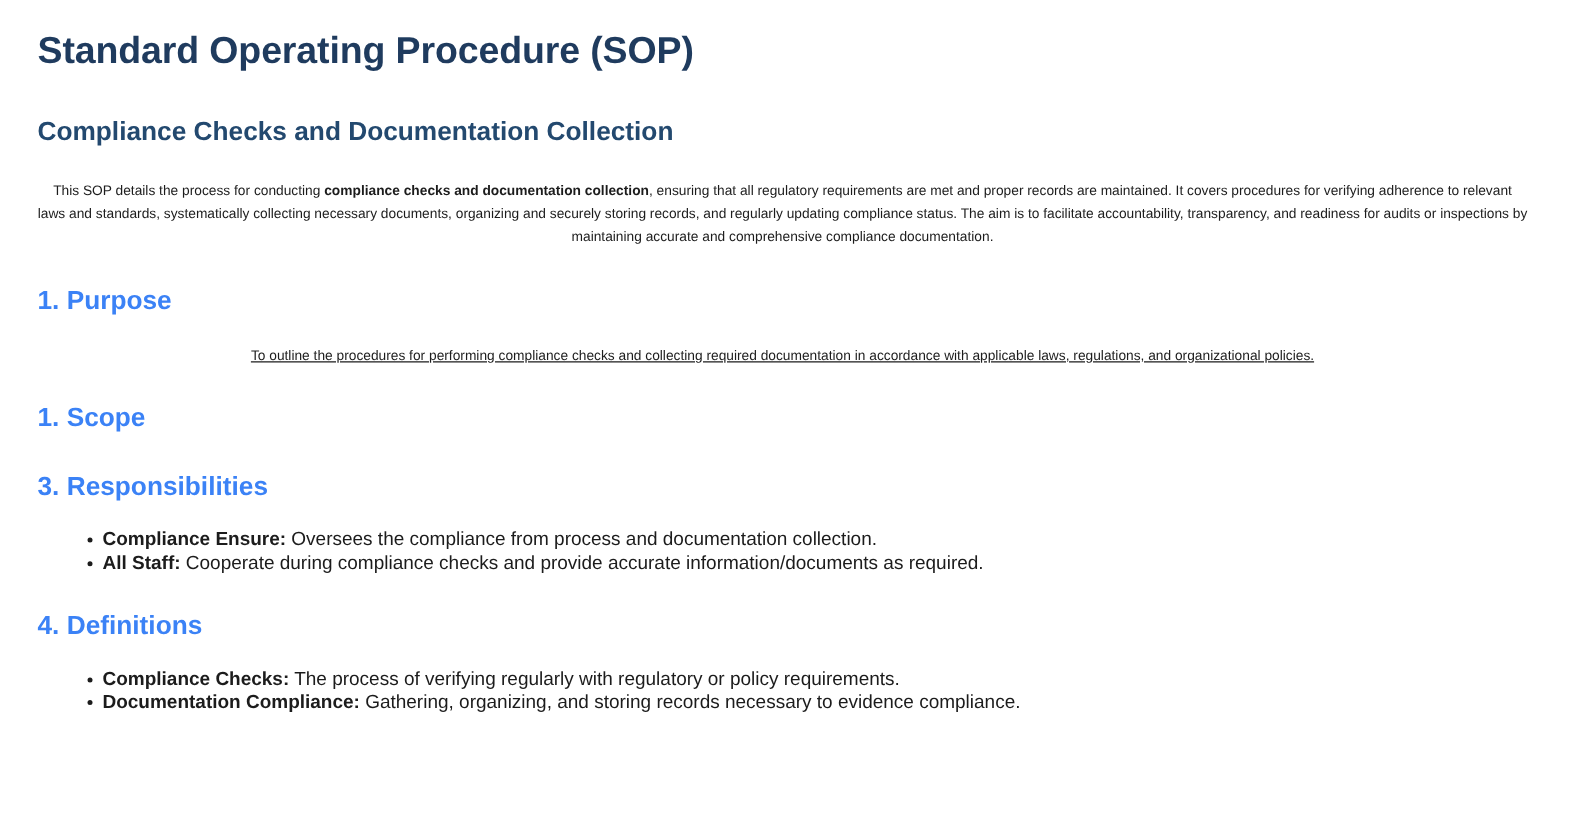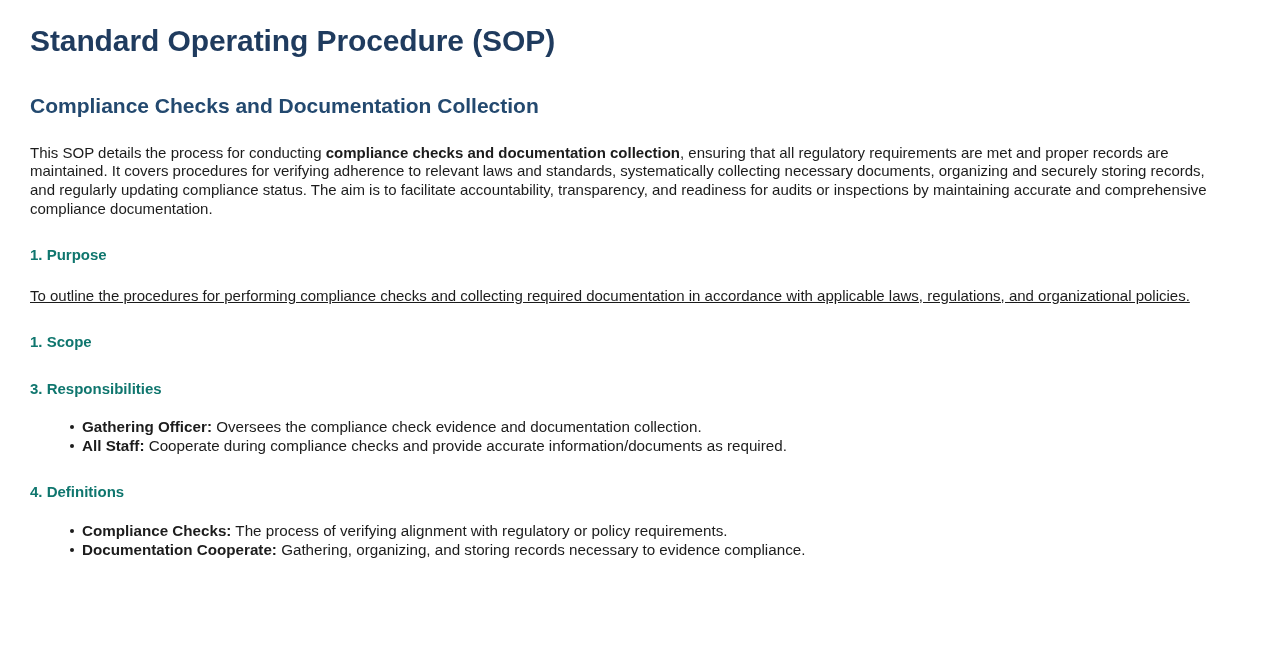--- a/index.html
+++ b/index.html
@@ -28,31 +28,31 @@
     letter-spacing: -0.1px;
   }
   .doc-subtitle {
     font-size: 21px;
     font-weight: bold;
     color: #23496f;
     margin: 33px 0 0 0;
     line-height: 1.25;
   }
   p.body-text {
-    font-size: 15px;
+    font-size: 11px;
     line-height: 18.6px;
     color: #1c1c1c;
     margin: 25px 0 0 0;
     max-width: 1192px;
-    text-align: left;
+    text-align: center;
   }
   h2.section-heading {
-    font-size: 15px;
+    font-size: 21px;
     font-weight: bold;
-    color: #0f766e;
+    color: #3b82f6;
     margin: 27px 0 0 0;
     line-height: 1.3;
   }
   h2.section-heading + p.body-text {
     margin-top: 22px;
     text-decoration: underline;
   }
   ul.bullet-list {
     margin: 20px 0 0 0;
     padding-left: 40px;
@@ -91,23 +91,23 @@
 
   <p class="body-text"><span>This SOP details the process for conducting </span><span class="b">compliance checks and documentation collection</span><span>, ensuring that all regulatory requirements are met and proper records are maintained. It covers procedures for verifying adherence to relevant laws and standards, systematically collecting necessary documents, organizing and securely storing records, and regularly updating compliance status. The aim is to facilitate accountability, transparency, and readiness for audits or inspections by maintaining accurate and comprehensive compliance documentation.</span></p>
 
   <h2 class="section-heading">1. Purpose</h2>
   <p class="body-text">To outline the procedures for performing compliance checks and collecting required documentation in accordance with applicable laws, regulations, and organizational policies.</p>
 
   <h2 class="section-heading">1. Scope</h2>
 
   <h2 class="section-heading">3. Responsibilities</h2>
   <ul class="bullet-list">
-    <li><span class="b">Gathering Officer:</span><span> Oversees the compliance check evidence and documentation collection.</span></li>
+    <li><span class="b">Compliance Ensure:</span><span> Oversees the compliance from process and documentation collection.</span></li>
     <li><span class="b">All Staff:</span><span> Cooperate during compliance checks and provide accurate information/documents as required.</span></li>
   </ul>
 
   <h2 class="section-heading">4. Definitions</h2>
   <ul class="bullet-list">
-    <li><span class="b">Compliance Checks:</span><span> The process of verifying alignment with regulatory or policy requirements.</span></li>
-    <li><span class="b">Documentation Cooperate:</span><span> Gathering, organizing, and storing records necessary to evidence compliance.</span></li>
+    <li><span class="b">Compliance Checks:</span><span> The process of verifying regularly with regulatory or policy requirements.</span></li>
+    <li><span class="b">Documentation Compliance:</span><span> Gathering, organizing, and storing records necessary to evidence compliance.</span></li>
   </ul>
 
 </div>
 
 </body></html>

